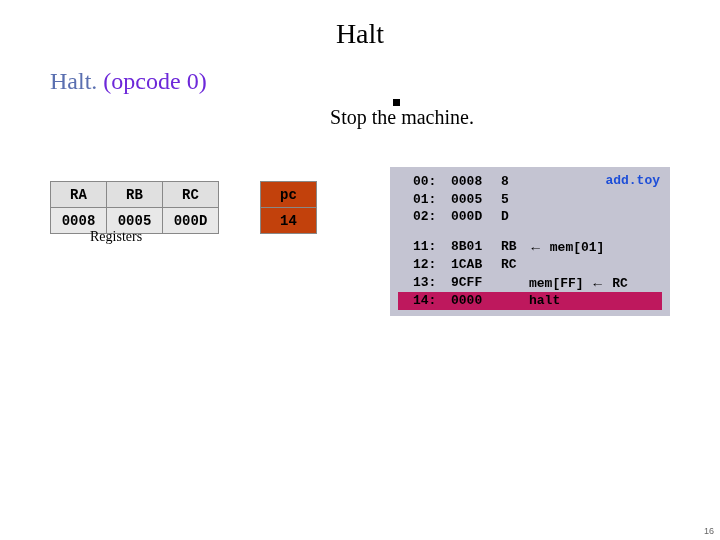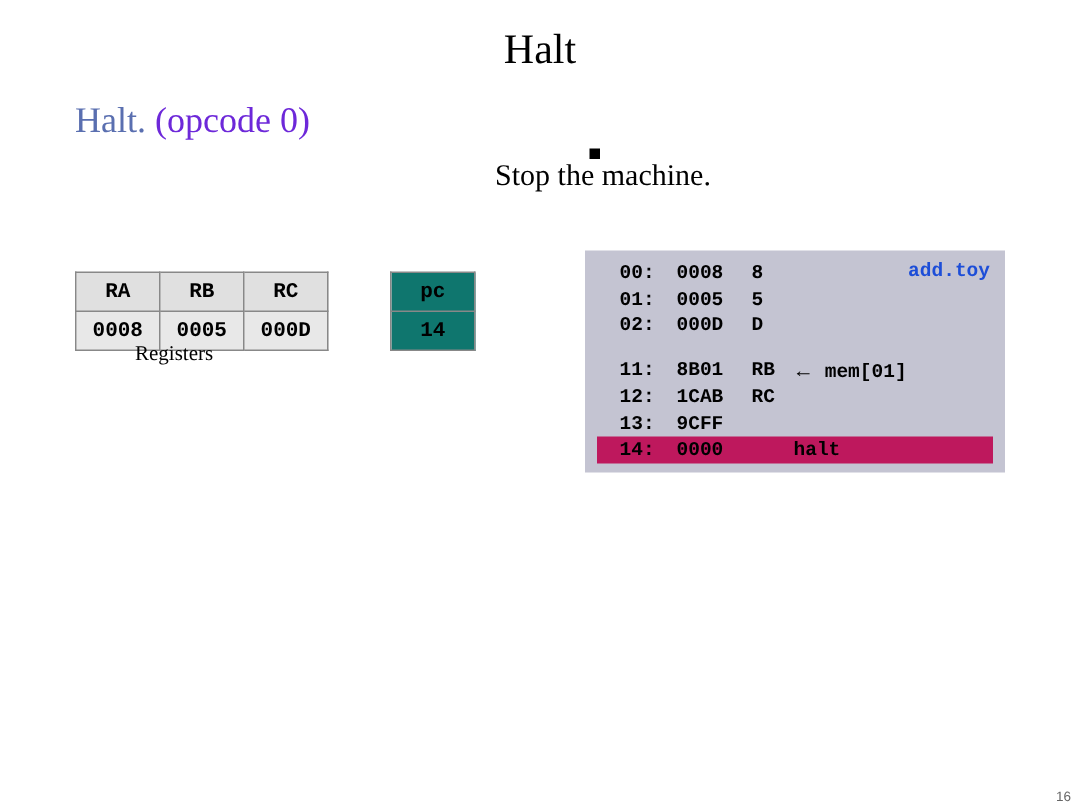--- a/index.html
+++ b/index.html
@@ -71,21 +71,21 @@
       border-collapse: collapse;
       font-family: "Courier New", monospace;
       font-size: 14px;
       font-weight: bold;
     }
     .pc-table td {
       border: 1px solid #888;
       width: 56px;
       height: 26px;
       text-align: center;
-      background: #0f766e;
+      background: #c2410c;
     }
     .reg-caption {
       position: absolute;
       left: 90px;
       top: 48px;
       font-family: Georgia, serif;
       font-size: 14px;
     }
     
     .code-box {
@@ -174,20 +174,20 @@
 
   <div class="code-box">
     <span class="addtoy">add.toy</span>
     <div id="code-lines">
         <div class="code-line"><span class="addr">00:</span><span class="hex">0008</span><span class="opd">8</span><span class="cmt"></span></div>
         <div class="code-line"><span class="addr">01:</span><span class="hex">0005</span><span class="opd">5</span><span class="cmt"></span></div>
         <div class="code-line"><span class="addr">02:</span><span class="hex">000D</span><span class="opd">D</span><span class="cmt"></span></div>
         <div class="code-gap"></div>
         <div class="code-line"><span class="addr">11:</span><span class="hex">8B01</span><span class="opd">RB</span><span class="cmt"><span class="arrow-left">←</span> mem[01]</span></div>
         <div class="code-line"><span class="addr">12:</span><span class="hex">1CAB</span><span class="opd">RC</span></div>
-        <div class="code-line"><span class="addr">13:</span><span class="hex">9CFF</span><span class="opd"></span></div>
+        <div class="code-line"><span class="addr">13:</span><span class="hex">9CFF</span><span class="opd"></span><span class="cmt">mem[FF] <span class="arrow-left">←</span> RC</span></div>
         <div class="code-line hl"><span class="addr">14:</span><span class="hex">0000</span><span class="opd"></span><span class="cmt">halt</span></div>
       </div>
   </div>
 
 </div>
 
 <div class="page-num">16</div>
 
 </body></html>

